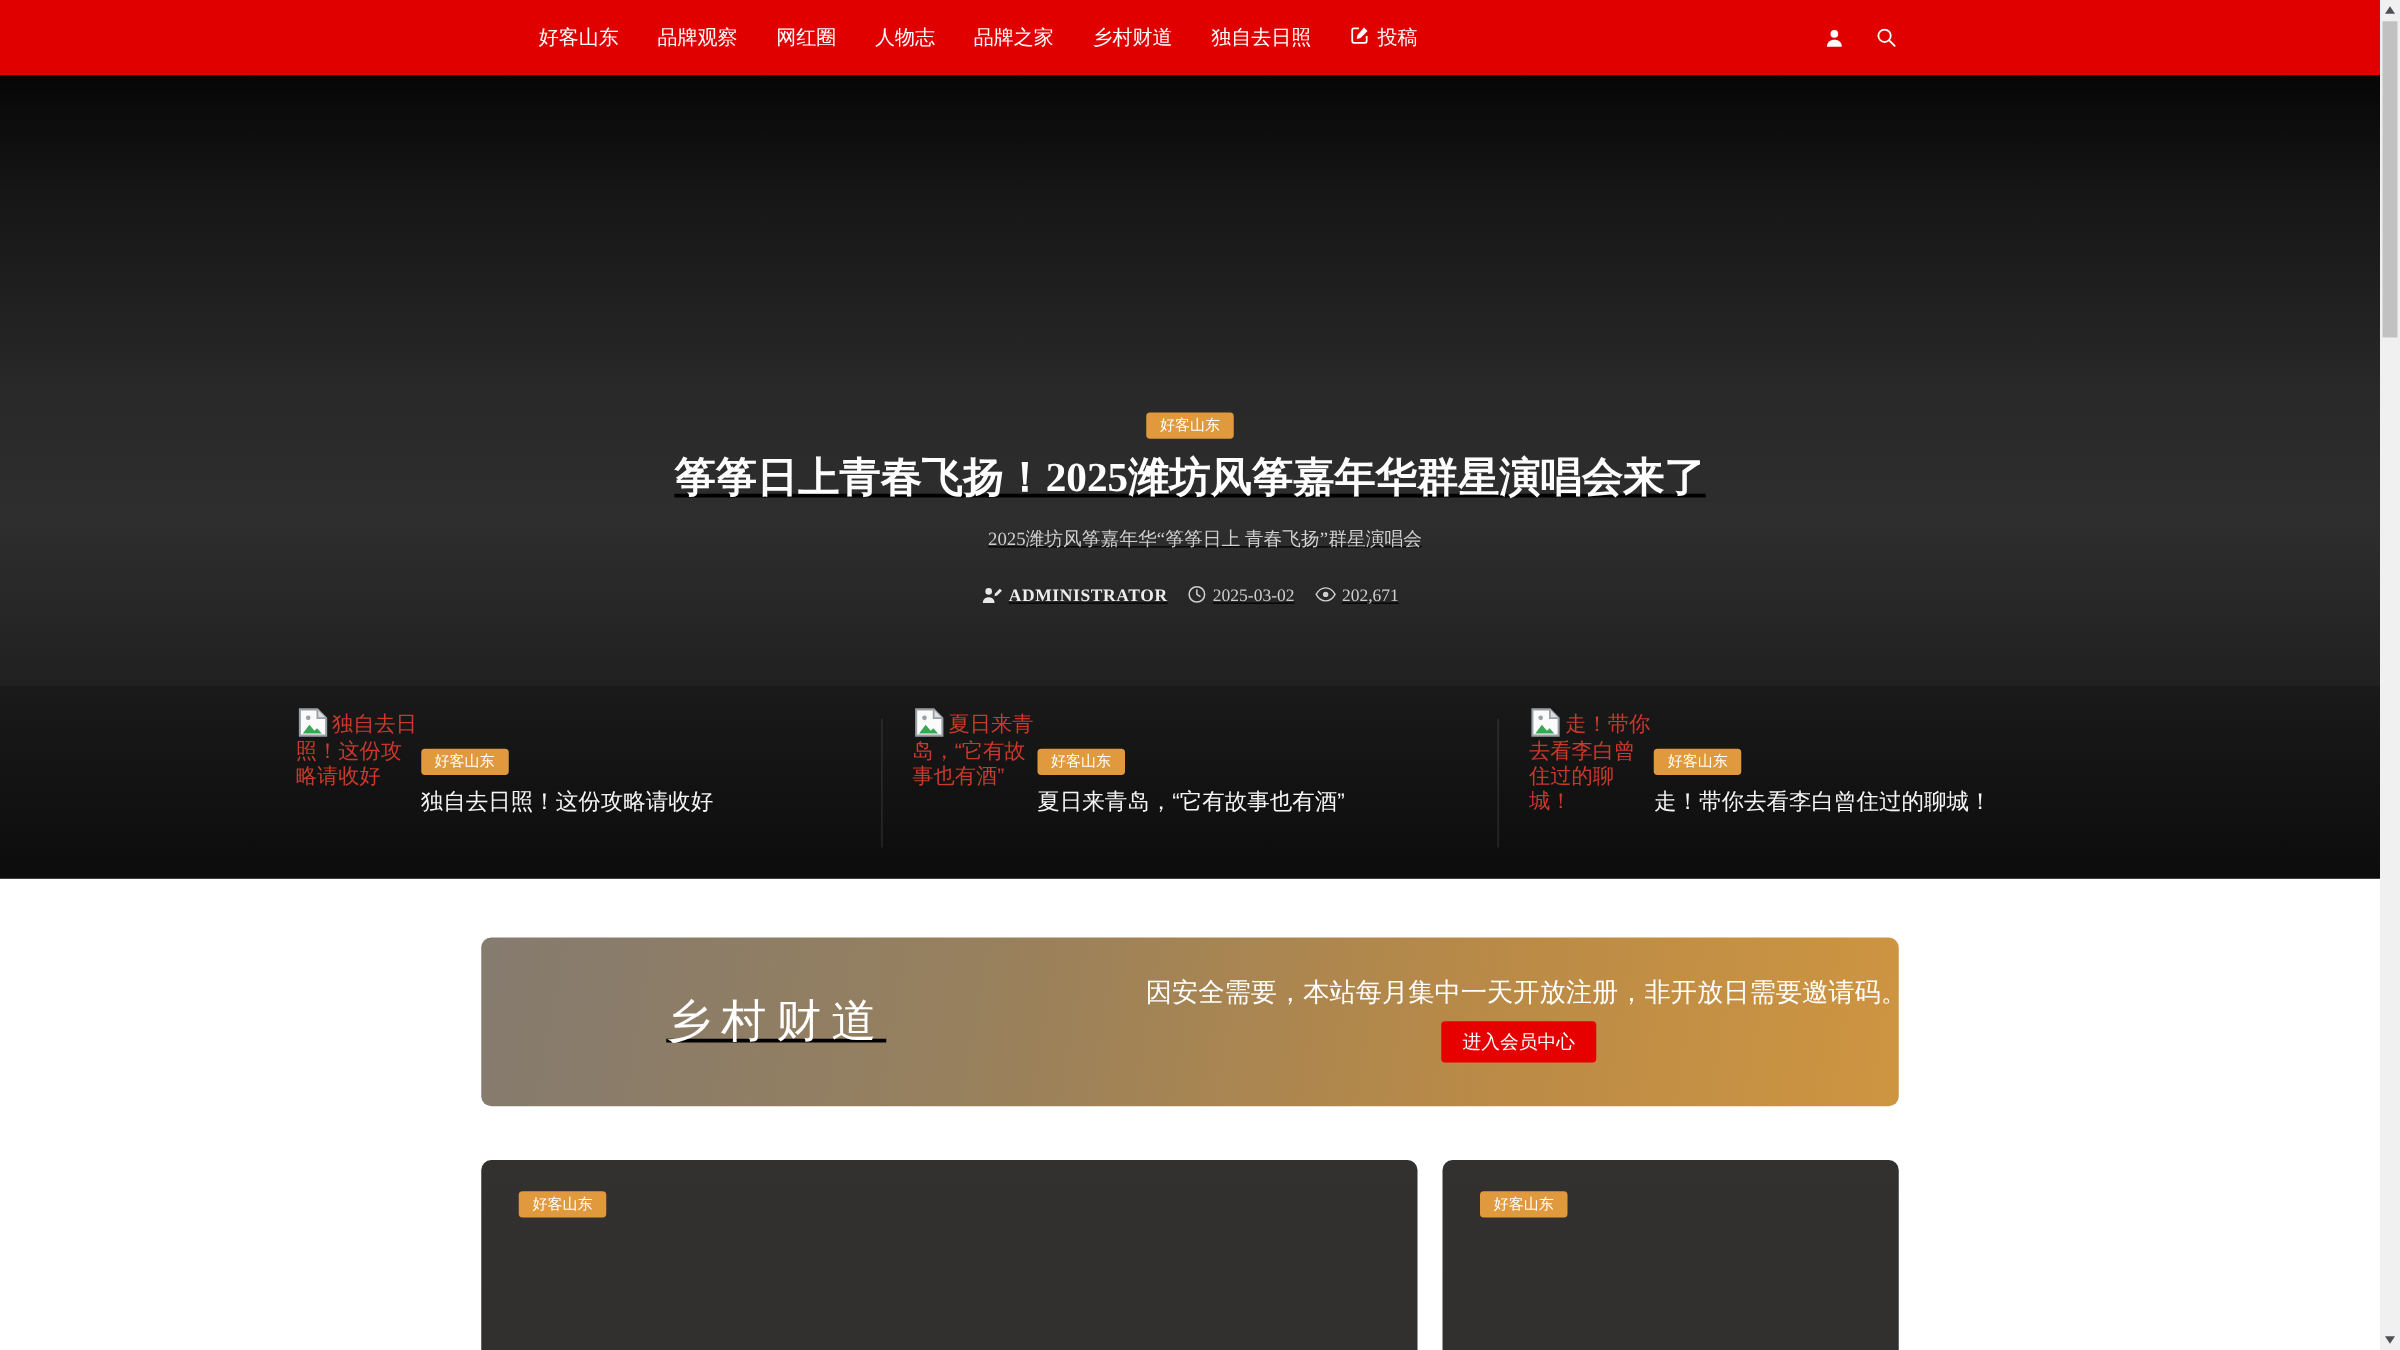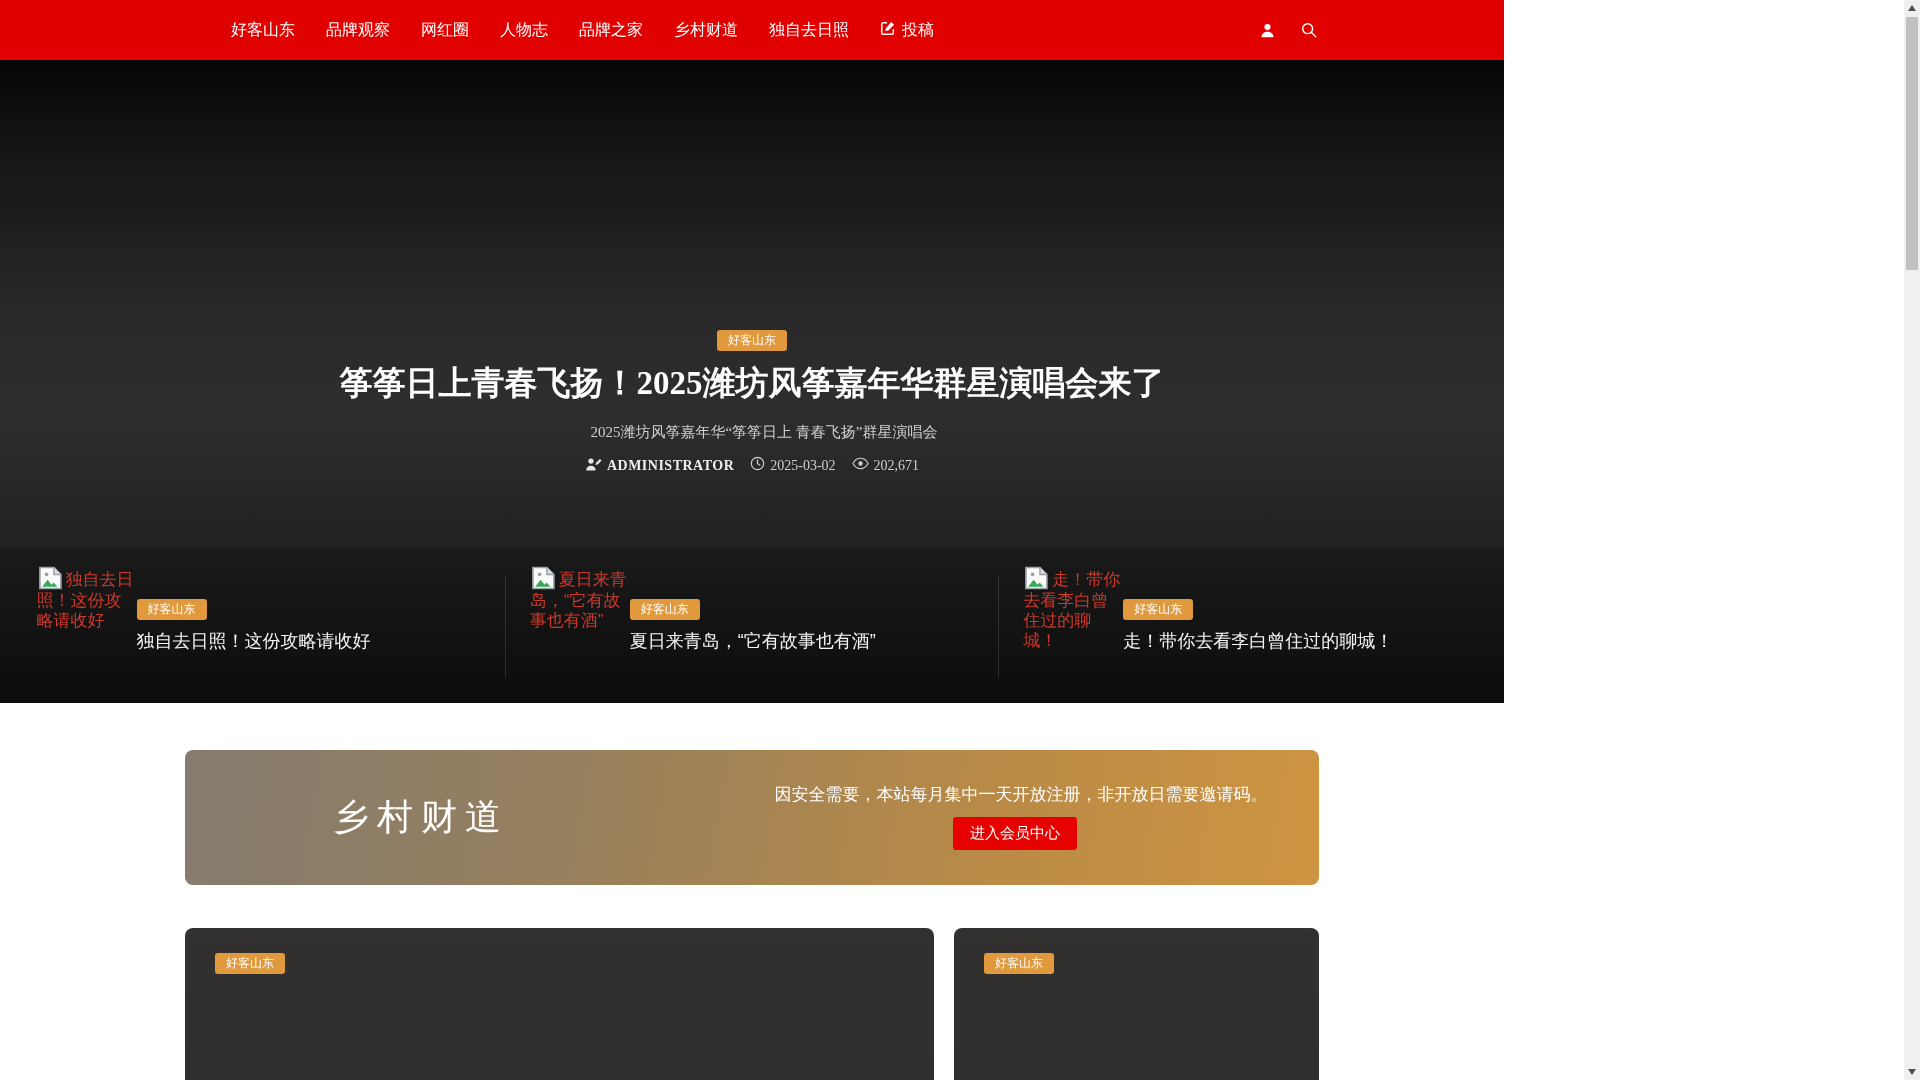--- a/index.html
+++ b/index.html
@@ -1,40 +1,40 @@
 <!DOCTYPE html>
 <html><head>
 <meta charset="utf-8">
 <style>
   * { margin:0; padding:0; box-sizing:border-box; }
   html,body { width:1920px; height:1080px; overflow:hidden; background:#fff;
               font-family:"Liberation Sans", sans-serif; }
 
-  .page { position:absolute; left:0; top:0; width:1504px; height:1080px; background:#fff; }
+  .page { position:absolute; left:0; top:0; width:1904px; height:1080px; background:#fff;text-decoration:underline; }
 
   
   .topbar { height:60px; background:#e00000; position:relative; z-index:5; }
   .container { width:1134px; margin:0 auto; position:relative; height:100%; }
   .menu { position:absolute; left:38px; top:0; height:60px; display:flex; align-items:center; gap:15px; }
   .menu-item { color:#fff; font-size:16px; padding:4px 8px; white-space:nowrap; cursor:pointer;
                display:flex; align-items:center; gap:6px; }
   .topbar-actions { position:absolute; right:0; top:0; height:60px; display:flex; align-items:center; gap:22px; }
   .icon-btn { width:20px; height:20px; display:flex; align-items:center; justify-content:center; cursor:pointer; }
 
   
   .hero { position:relative; height:643px; color:#fff; text-align:center;
           background:linear-gradient(180deg,#060606 0%,#161617 15%,#29292a 40%,#2e2e2f 55%,#232324 72%,#151515 92%,#101010 100%); }
   .hero-content { padding-top:270px; }
   .cat-badge { display:inline-block; background:#e1993d; color:#fff; font-size:12px;
                padding:4px 11px; border-radius:3px; line-height:13px; cursor:pointer; }
   .hero-title { margin-top:10px; font-family:"Liberation Serif", serif; font-weight:700;
                 font-size:33px; line-height:44px; color:#fdfdfd; cursor:pointer;text-align:center; }
   .hero-subtitle { margin-top:16px; font-family:"Liberation Serif", serif; font-size:15px;
                    line-height:22px; color:#cfcfcf;margin-left:24px; }
-  .hero-meta { margin-top:13px; display:flex; justify-content:center; align-items:center; gap:16px;
+  .hero-meta { margin-top:25px; display:flex; justify-content:center; align-items:center; gap:16px;
                font-family:"Liberation Serif", serif; font-size:14px; color:#cfcfcf; }
   .meta-item { display:flex; align-items:center; gap:5px; }
   .meta-item.author { font-weight:700; color:#eee; letter-spacing:0.5px; }
 
   
   .hero-strip { position:absolute; left:0; bottom:0; width:100%; height:154px; background:rgba(0,0,0,0.18); }
   .strip-inner { width:1479px; margin:0 auto; height:100%; display:flex; align-items:stretch; }
   .strip-card { flex:1; display:flex; padding:16px 24px; cursor:pointer; text-align:left; }
   .strip-divider { width:1px; background:rgba(255,255,255,0.13); height:103px; align-self:center; }
   .thumb { width:100px; flex:none; color:#c9392c; font-size:17px; line-height:20px; word-break:break-all; }
@@ -42,21 +42,21 @@
   .strip-info { display:flex; flex-direction:column; justify-content:center; align-items:flex-start; gap:9px; }
   .strip-title { font-size:18px; font-weight:500; color:#f5f5f5; line-height:24px; white-space:nowrap; }
 
   
   .banner { width:1134px; height:135px; margin:47px auto 0; border-radius:8px; position:relative;
             display:flex; align-items:center; overflow:hidden;
             background:linear-gradient(100deg,#857b6f 0%,#97805d 35%,#b98a47 70%,#ce9541 100%); }
   .banner-title { margin-left:148px; font-size:36px; letter-spacing:8px; color:#fff; font-weight:500; }
   .banner-right { position:absolute; left:640px; top:0; width:380px; height:100%;
                   display:flex; flex-direction:column; align-items:center; justify-content:center; }
-  .banner-note { color:#fff; font-size:17px; line-height:20px; white-space:nowrap;margin-left:12px; }
+  .banner-note { color:#fff; font-size:21px; line-height:20px; white-space:nowrap;margin-left:12px; }
   .banner-btn { margin-top:12px; background:#e60000; color:#fff; border:none; font-size:15px;
                 padding:7px 17px; border-radius:3px; cursor:pointer; font-family:inherit; }
 
   
   .cards-grid { width:1134px; margin:43px auto 0; display:grid; grid-template-columns:749px 365px; gap:20px; }
   .dark-card { height:260px; border-radius:8px; padding:25px 0 0 30px; cursor:pointer;
                background:linear-gradient(180deg,#333130 0%,#312f2e 75%,#2b2928 100%); }
 
   
   .scrollbar { position:absolute; right:0; top:0; width:16px; height:1080px; background:#f0f0f0; z-index:20; }

